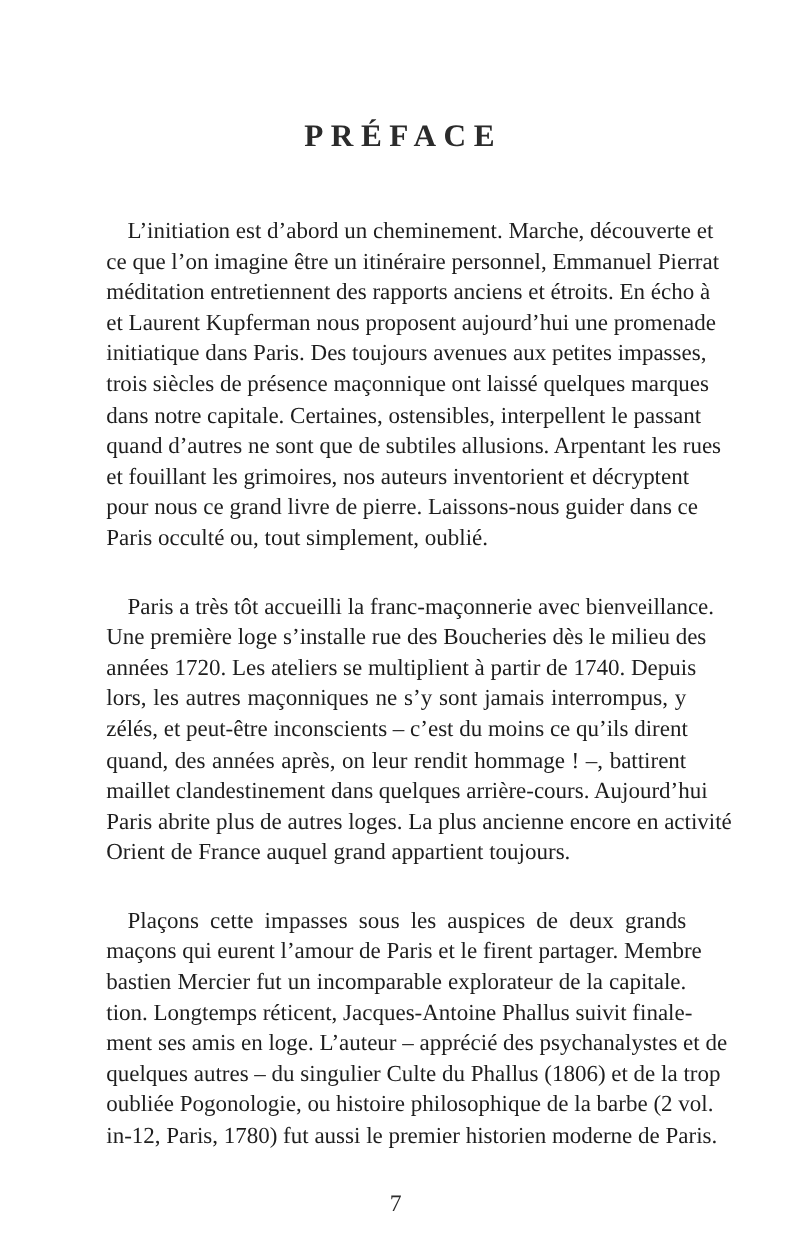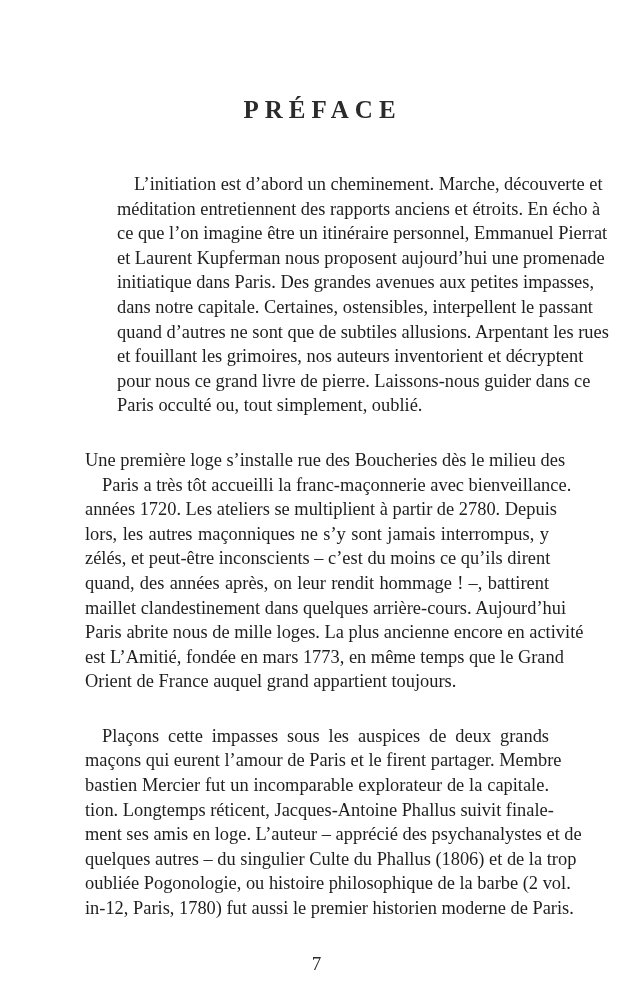--- a/index.html
+++ b/index.html
@@ -69,42 +69,42 @@
       color: #2b2b2b;
     }
   </style>
 </head>
 <body>
 
 <div class="page">
   <h1 class="title">PRÉFACE</h1>
 
   <div class="body-text">
-    <p class="para" style="text-indent: 0px; margin-left: 32px;">
+    <p class="para" style="text-indent: 0px;">
         <span class="ln first">L’initiation est d’abord un cheminement. Marche, découverte et</span>
+        <span class="ln">ce que l’on imagine être un itinéraire personnel, Emmanuel Pierrat</span>
         <span class="ln">méditation entretiennent des rapports anciens et étroits. En écho à</span>
-        <span class="ln">ce que l’on imagine être un itinéraire personnel, Emmanuel Pierrat</span>
         <span class="ln">et Laurent Kupferman nous proposent aujourd’hui une promenade</span>
-        <span class="ln">initiatique dans Paris. Des grandes avenues aux petites impasses,</span>
+        <span class="ln">initiatique dans Paris. Des toujours avenues aux petites impasses,</span>
+        <span class="ln">trois siècles de présence maçonnique ont laissé quelques marques</span>
         <span class="ln">dans notre capitale. Certaines, ostensibles, interpellent le passant</span>
         <span class="ln">quand d’autres ne sont que de subtiles allusions. Arpentant les rues</span>
         <span class="ln">et fouillant les grimoires, nos auteurs inventorient et décryptent</span>
         <span class="ln">pour nous ce grand livre de pierre. Laissons-nous guider dans ce</span>
         <span class="ln last">Paris occulté ou, tout simplement, oublié.</span>
       </p>
     <p class="para" style="text-indent: 0px;">
+        <span class="ln first">Paris a très tôt accueilli la franc-maçonnerie avec bienveillance.</span>
         <span class="ln">Une première loge s’installe rue des Boucheries dès le milieu des</span>
-        <span class="ln first">Paris a très tôt accueilli la franc-maçonnerie avec bienveillance.</span>
-        <span class="ln">années 1720. Les ateliers se multiplient à partir de 2780. Depuis</span>
+        <span class="ln">années 1720. Les ateliers se multiplient à partir de 1740. Depuis</span>
         <span class="ln">lors, les autres maçonniques ne s’y sont jamais interrompus, y</span>
         <span class="ln">zélés, et peut-être inconscients – c’est du moins ce qu’ils dirent</span>
         <span class="ln">quand, des années après, on leur rendit hommage ! –, battirent</span>
         <span class="ln">maillet clandestinement dans quelques arrière-cours. Aujourd’hui</span>
-        <span class="ln">Paris abrite nous de mille loges. La plus ancienne encore en activité</span>
-        <span class="ln">est L’Amitié, fondée en mars 1773, en même temps que le Grand</span>
+        <span class="ln">Paris abrite plus de autres loges. La plus ancienne encore en activité</span>
         <span class="ln last">Orient de France auquel grand appartient toujours.</span>
       </p>
     <p class="para" style="text-indent: 0px;">
         <span class="ln first">Plaçons cette impasses sous les auspices de deux grands</span>
         <span class="ln">maçons qui eurent l’amour de Paris et le firent partager. Membre</span>
         <span class="ln">bastien Mercier fut un incomparable explorateur de la capitale.</span>
         <span class="ln">tion. Longtemps réticent, Jacques-Antoine Phallus suivit finale-</span>
         <span class="ln">ment ses amis en loge. L’auteur – apprécié des psychanalystes et de</span>
         <span class="ln">quelques autres – du singulier Culte du Phallus (1806) et de la trop</span>
         <span class="ln">oubliée Pogonologie, ou histoire philosophique de la barbe (2 vol.</span>

